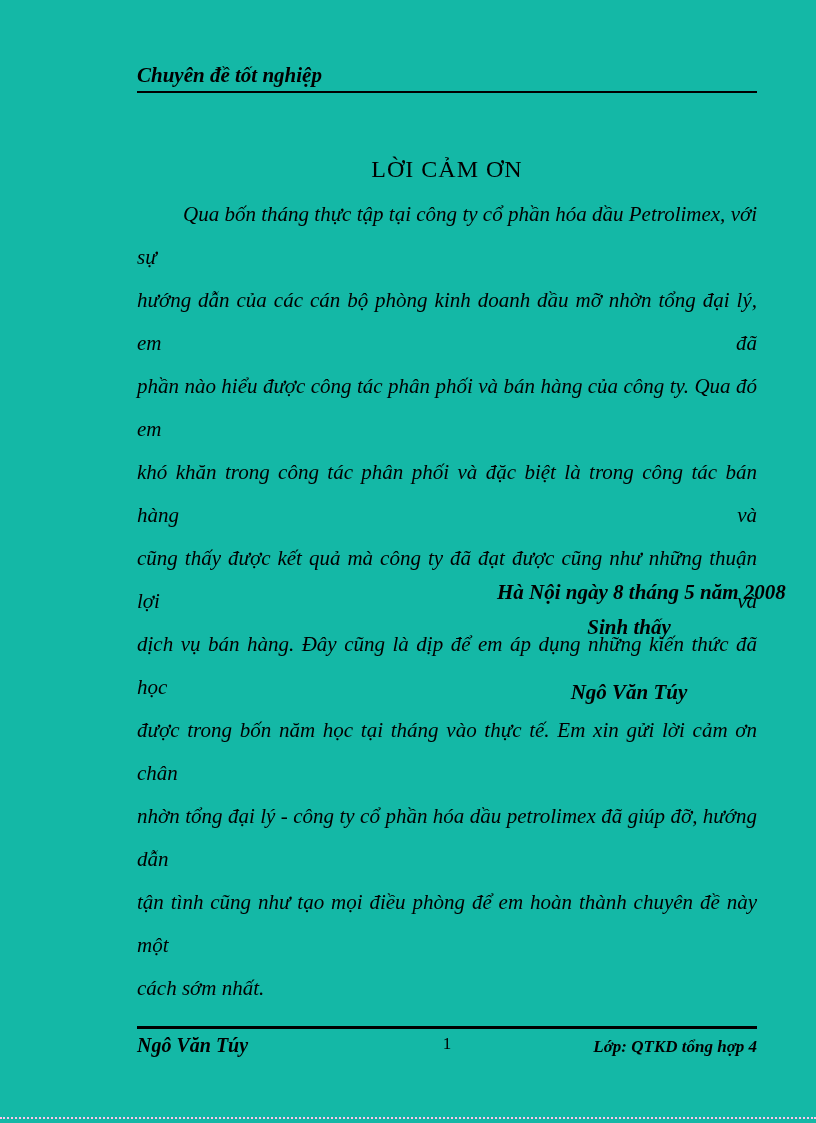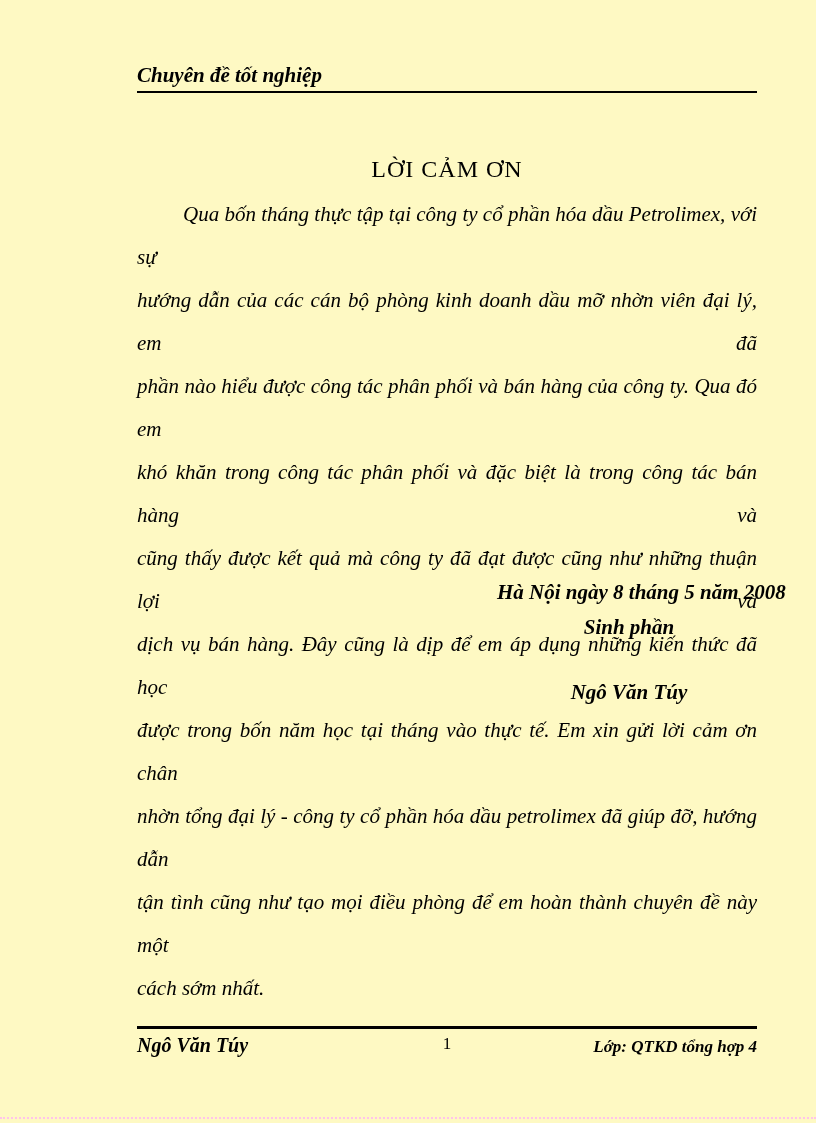--- a/index.html
+++ b/index.html
@@ -4,21 +4,21 @@
 <style>
   html, body {
     margin: 0;
     padding: 0;
     background: #ffffff;
   }
   .page {
     position: relative;
     width: 816px;
     height: 1123px;
-    background: #fef9c3;
+    background: #14b8a6;
     font-family: "Liberation Serif", "DejaVu Serif", serif;
     color: #000000;
     overflow: hidden;
   }
   
   .header {
     position: absolute;
     left: 137px;
     top: 62px;
     width: 620px;
@@ -140,34 +140,34 @@
 <div class="page">
 
   <div class="header">
     <div class="header-title">Chuyên đề tốt nghiệp</div>
   </div>
 
   <div class="doc-title">LỜI CẢM ƠN</div>
 
   <div class="body-text">
     <div class="para-line first">Qua bốn tháng thực tập tại công ty cổ phần hóa dầu Petrolimex, với sự</div>
-    <div class="para-line">hướng dẫn của các cán bộ phòng kinh doanh dầu mỡ nhờn viên đại lý, em đã</div>
+    <div class="para-line">hướng dẫn của các cán bộ phòng kinh doanh dầu mỡ nhờn tổng đại lý, em đã</div>
     <div class="para-line">phần nào hiểu được công tác phân phối và bán hàng của công ty. Qua đó em</div>
     <div class="para-line">khó khăn trong công tác phân phối và đặc biệt là trong công tác bán hàng và</div>
     <div class="para-line">cũng thấy được  kết quả mà công ty đã đạt được cũng như những thuận lợi và</div>
     <div class="para-line">dịch vụ bán hàng. Đây cũng là dịp để em áp dụng những kiến thức đã học</div>
     <div class="para-line">được trong bốn năm học tại tháng vào thực tế. Em xin gửi lời cảm ơn chân</div>
     <div class="para-line">nhờn tổng đại lý - công ty cổ phần hóa dầu petrolimex đã giúp đỡ, hướng dẫn</div>
     <div class="para-line">tận tình cũng như tạo mọi điều phòng để em hoàn thành chuyên đề này một</div>
     <div class="para-line last">cách sớm nhất.</div>
   </div>
 
   <div class="sig-block">
     <div class="sig-date">Hà Nội ngày 8 tháng 5 năm 2008</div>
-    <div class="sig-role">Sinh phần</div>
+    <div class="sig-role">Sinh thấy</div>
     <div class="sig-name">Ngô Văn Túy</div>
   </div>
 
   <div class="footer">
     <div class="footer-left">Ngô Văn Túy</div>
     <div class="footer-center">1</div>
     <div class="footer-right">Lớp: QTKD tổng hợp 4</div>
   </div>
 
   <div class="page-break-dots"></div>

